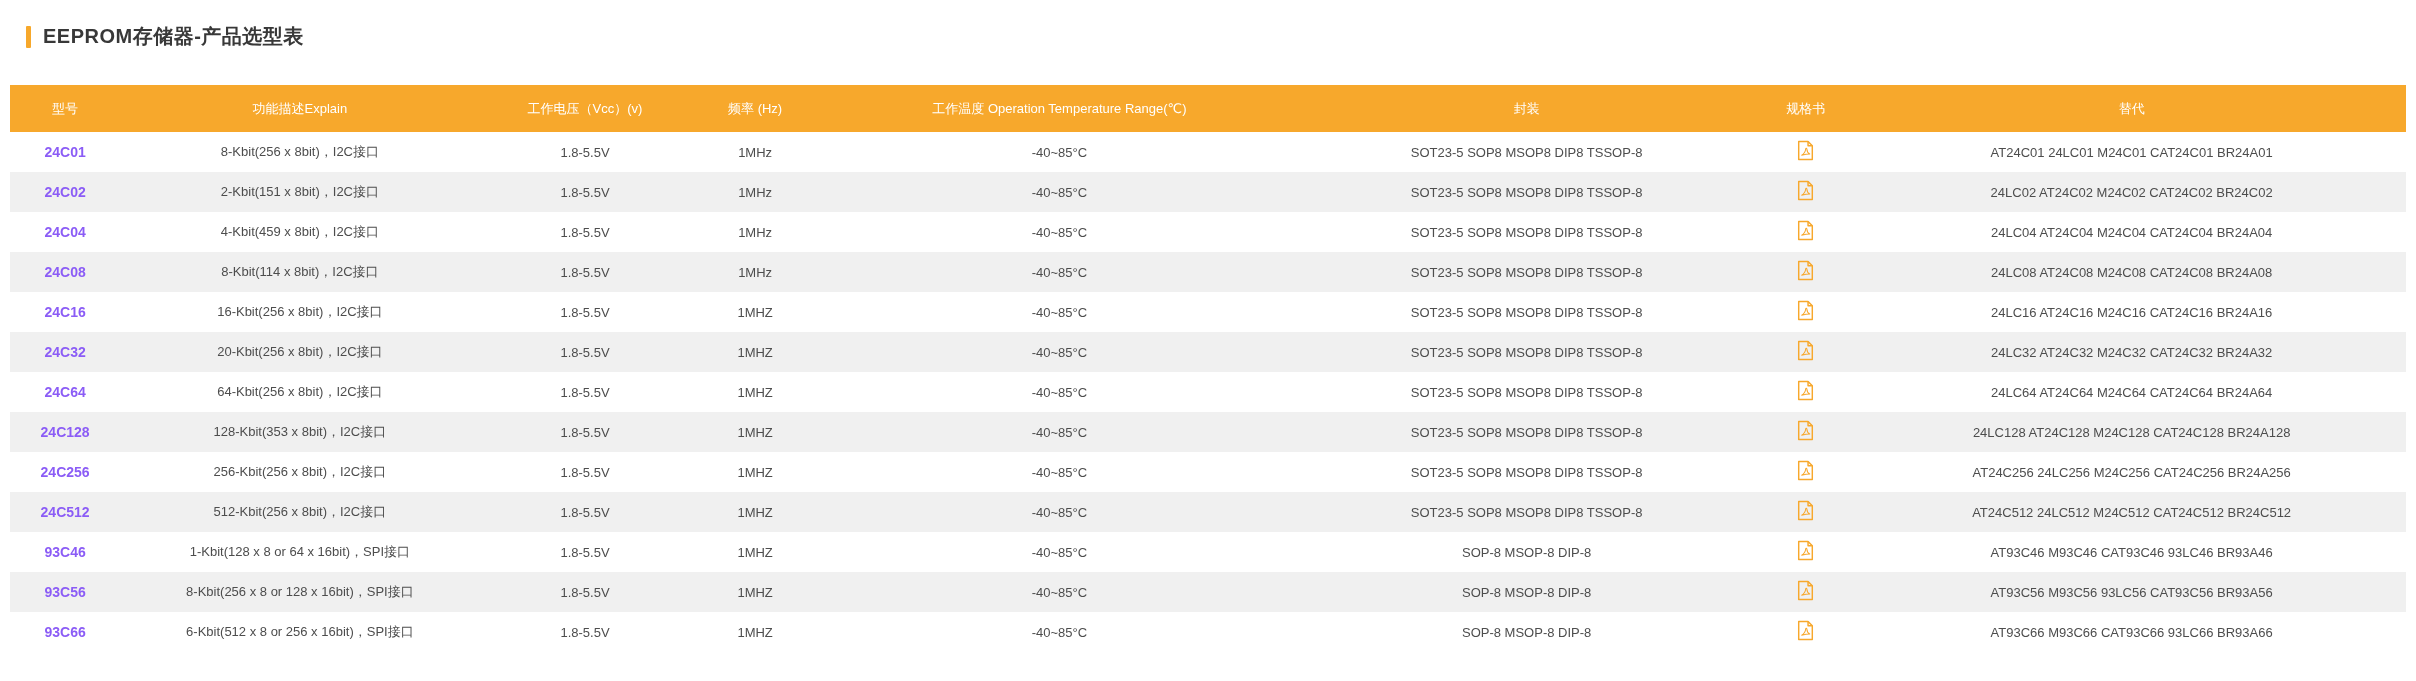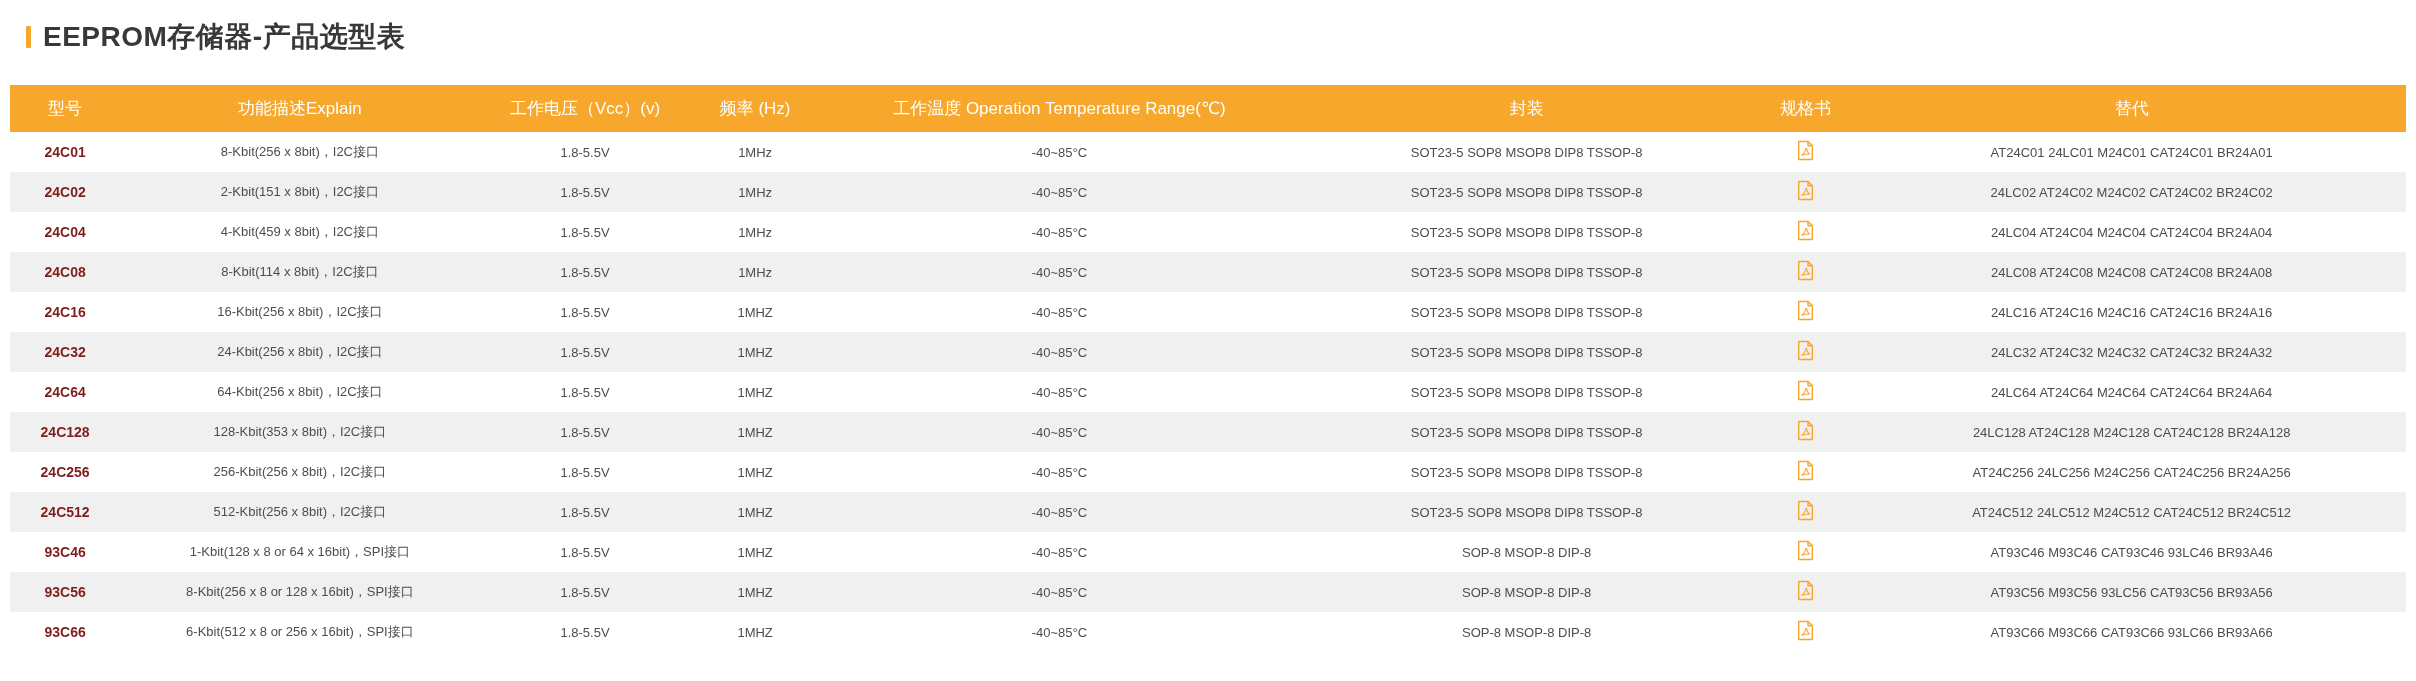--- a/index.html
+++ b/index.html
@@ -19,58 +19,58 @@
   }
   .accent-bar {
     display: inline-block;
     width: 5px;
     height: 22px;
     background: #F7A82B;
     border-radius: 1px;
   }
   .page-title {
     margin-left: 12px;
-    font-size: 28px;
+    font-size: 20px;
     font-weight: bold;
     color: #383838;
     letter-spacing: 0.5px;
   }
   
   .table-wrap {
     margin: 37px 10px 0 10px;
   }
   table {
     width: 100%;
     border-collapse: collapse;
     table-layout: fixed;
   }
   thead th {
     background: #F7A82C;
     color: #ffffff;
     font-weight: normal;
-    font-size: 17px;
+    font-size: 13px;
     height: 47px;
     text-align: center;
     vertical-align: middle;
     white-space: nowrap;
     overflow: hidden;
   }
   tbody td {
     height: 40px;
     text-align: center;
     vertical-align: middle;
     font-size: 13px;
     color: #4D4D4D;
     white-space: nowrap;
     overflow: hidden;
   }
   tbody tr:nth-child(even) { background: #F0F0F0; }
   tbody tr:nth-child(odd)  { background: #FFFFFF; }
   .model-link {
-    color: #7f1d1d;
+    color: #8b5cf6;
     font-weight: bold;
     font-size: 14px;
     text-decoration: none;
     cursor: pointer;
   }
   .pdf-link {
     display: inline-block;
     line-height: 0;
     cursor: pointer;
   }
@@ -207,21 +207,21 @@
           <path d="M13 1.5 V6.5 H18" stroke="#F7A82C" stroke-width="1.7" stroke-linejoin="round"></path>
           <path d="M5.5 17.5 C8 16 10 12.5 10.2 10.2 C10.3 9 11.5 9 11.6 10.2 C11.8 13 13.5 15.5 15 16.2 C13 16.2 8.5 16.8 5.5 17.5 Z" stroke="#F7A82C" stroke-width="1.2" stroke-linejoin="round"></path>
         </svg>
       </a>
     </td>
     <td>24LC16 AT24C16 M24C16 CAT24C16 BR24A16</td>
   </tr>
 
   <tr class="data-row">
     <td><a class="model-link">24C32</a></td>
-    <td>24-Kbit(256 x 8bit)，I2C接口</td>
+    <td>20-Kbit(256 x 8bit)，I2C接口</td>
     <td>1.8-5.5V</td>
     <td>1MHZ</td>
     <td>-40~85°C</td>
     <td>SOT23-5 SOP8 MSOP8 DIP8 TSSOP-8</td>
     <td>
       <a class="pdf-link">
         <svg width="17" height="21" viewBox="0 0 20 24" fill="none">
           <path d="M2 1.5 H13 L18 6.5 V22.5 H2 Z" stroke="#F7A82C" stroke-width="1.7" stroke-linejoin="round"></path>
           <path d="M13 1.5 V6.5 H18" stroke="#F7A82C" stroke-width="1.7" stroke-linejoin="round"></path>
           <path d="M5.5 17.5 C8 16 10 12.5 10.2 10.2 C10.3 9 11.5 9 11.6 10.2 C11.8 13 13.5 15.5 15 16.2 C13 16.2 8.5 16.8 5.5 17.5 Z" stroke="#F7A82C" stroke-width="1.2" stroke-linejoin="round"></path>

